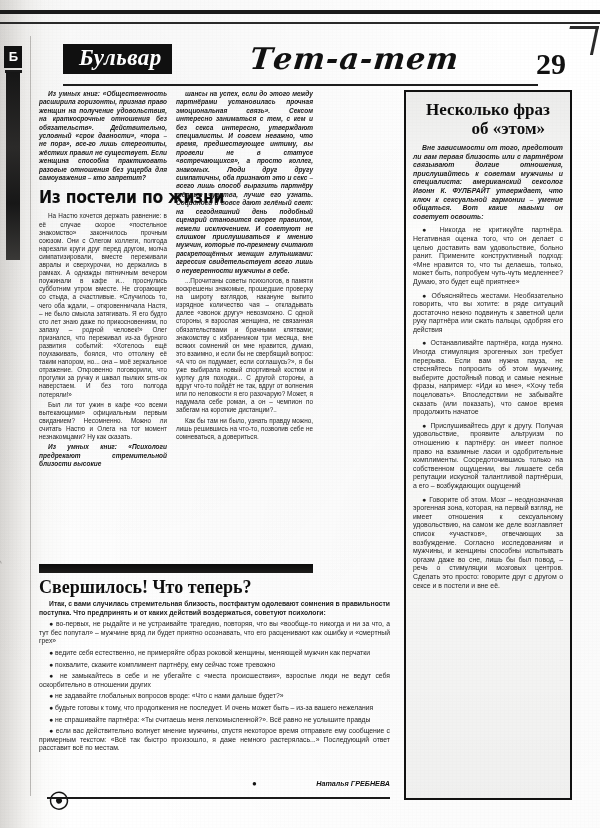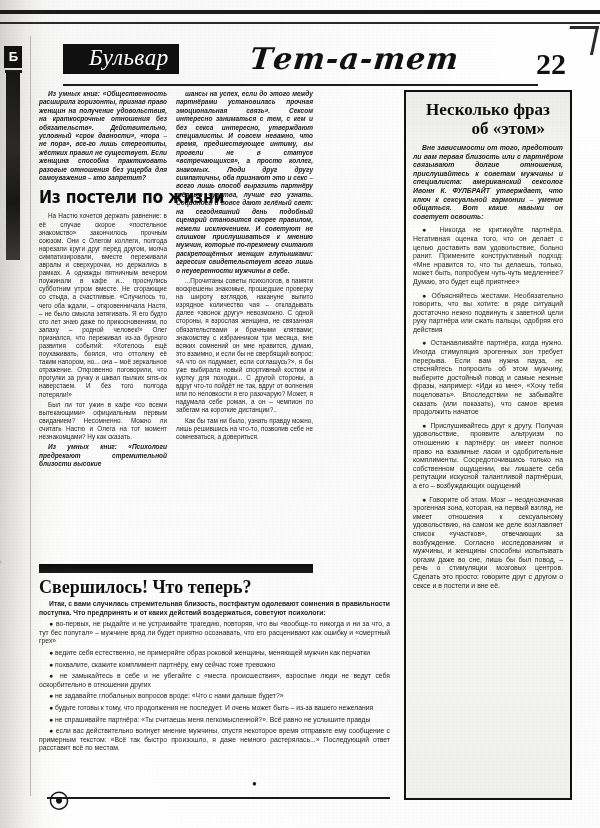--- a/index.html
+++ b/index.html
@@ -83,23 +83,23 @@
     position:absolute;right:4px;top:26px;width:26px;height:26px;
     border-right:3px solid #2a2a2a;border-top:3px solid #2a2a2a;
     transform:skewX(-12deg);
   }
 
   
   .masthead{
     position:absolute;left:63px;top:44px;
     background:#101010;
     color:#fff;
-    padding:2px 10px 4px 26px;
+    padding:2px 10px 4px 16px;
     font-family:"Liberation Serif", serif;
-    font-weight:normal;font-size:23px;line-height:24px;
+    font-weight:bold;font-size:23px;line-height:24px;
     letter-spacing:.5px;
     font-style:italic;
   }
   .kicker{
     position:absolute;left:250px;top:42px;
     font-family:"DejaVu Serif", serif;
     font-style:italic;font-weight:bold;
     font-size:30px;line-height:34px;
     letter-spacing:1px;
     color:#111;
@@ -221,21 +221,21 @@
     <div class="gutter-tick" style="top:70px"></div>
     <div class="gutter-bar"></div>
     <div class="gutter-vert">т - т - о - п - у - л - а - р - н - ы - е - т - е - м - ы</div>
     <div class="gutter-vert2">б - у - л - ь - в - а - р</div>
   </div>
   <div class="blob">⦿</div>
   <div class="edge-line"></div>
 
   <div class="masthead">Бульвар</div>
   <div class="kicker">Тет-а-тет</div>
-  <div class="pageno">22</div>
+  <div class="pageno">29</div>
   <div class="masthead-rule"></div>
 
   <div class="col c1">
     <p class="italic-lead">Из умных книг: «Общественность расширила горизонты, признав право женщин на получение удовольствия, на краткосрочные отношения без обязательств». Действительно, условный «срок давности», «пора – не пора», все-го лишь стереотипы, жёстких правил не существует. Если женщина способна практиковать разовые отношения без ущерба для самоуважения – кто запретит?</p>
     <div class="headline-stencil">Из постели по жизни</div>
     <p class="body-txt">На Настю хочется держать равнение: в её случае скорое «постельное знакомство» закончилось прочным союзом. Они с Олегом коллеги, полгода нарезали круги друг перед другом, молча симпатизировали, вместе переживали авралы и сверхурочки, но держались в рамках. А однажды пятничным вечером поужинали в кафе и... проснулись субботним утром вместе. Не сгорающие со стыда, а счастливые. «Случилось то, чего оба ждали, – откровенничала Настя, – не было смысла затягивать. Я его будто сто лет знаю даже по прикосновениям, по запаху – родной человек!» Олег признался, что переживал из-за бурного развития событий: «Хотелось ещё поухаживать, боялся, что оттолкну её таким напором, но... она – моё зеркальное отражение. Откровенно поговорили, что прогулки за ручку и шквал пылких sms-ок наверстаем. И без того полгода потеряли!»</p>
     <p class="body-txt">Был ли тот ужин в кафе «со всеми вытекающими» официальным первым свиданием? Несомненно. Можно ли считать Настю и Олега на тот момент незнакомцами? Ну как сказать.</p>
     <p class="italic-lead">Из умных книг: «Психологи предрекают стремительной близости высокие</p>
   </div>
 
@@ -309,16 +309,17 @@
       <span>●</span>
       <span>не спрашивайте партнёра: «Ты считаешь меня легкомысленной?». Всё равно не услышите правды</span>
     </p>
     <p class="bullet-line">
       <span>●</span>
       <span>если вас действительно волнует мнение мужчины, спустя некоторое время отправьте ему сообщение с примерным текстом: «Всё так быстро произошло, я даже немного растерялась...» Последующий ответ расставит всё по местам.</span>
     </p>
   </div>
 
   <div class="byline-dot">●</div>
+  <div class="byline">Наталья ГРЕБНЕВА</div>
   <div class="bottom-rule"></div>
 
   <div id="grain"></div>
 </div>
 
 </body></html>

